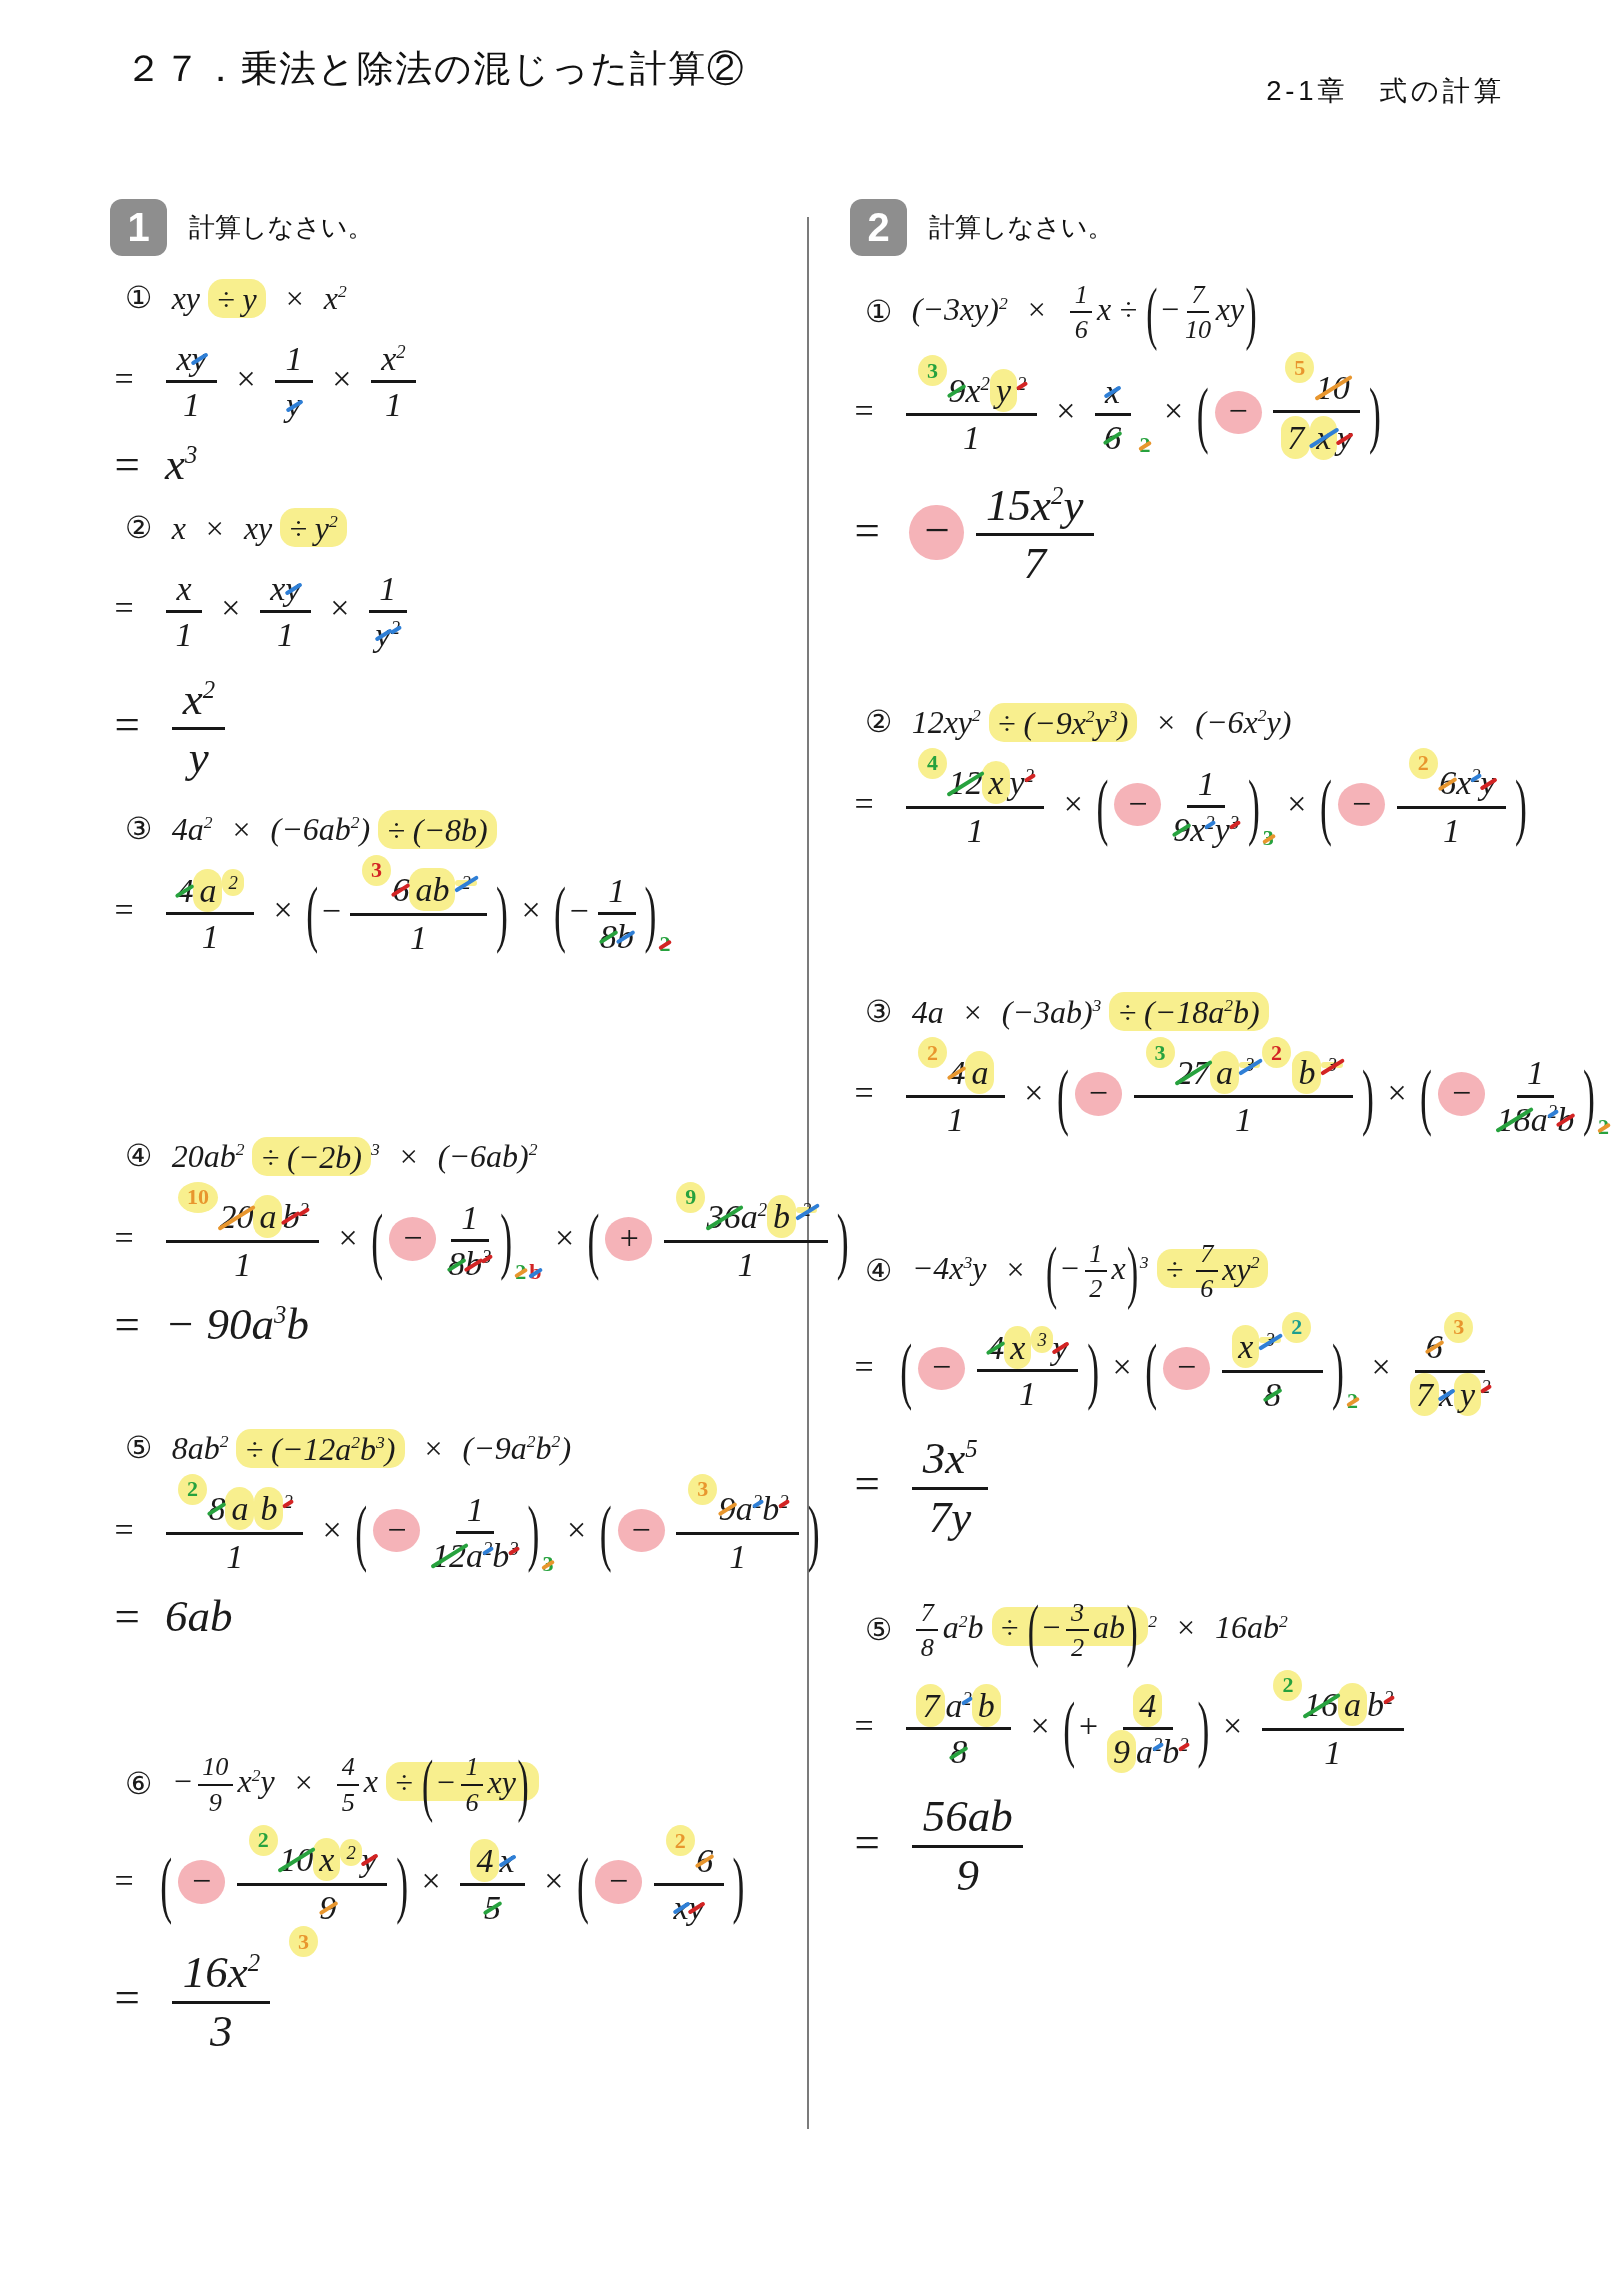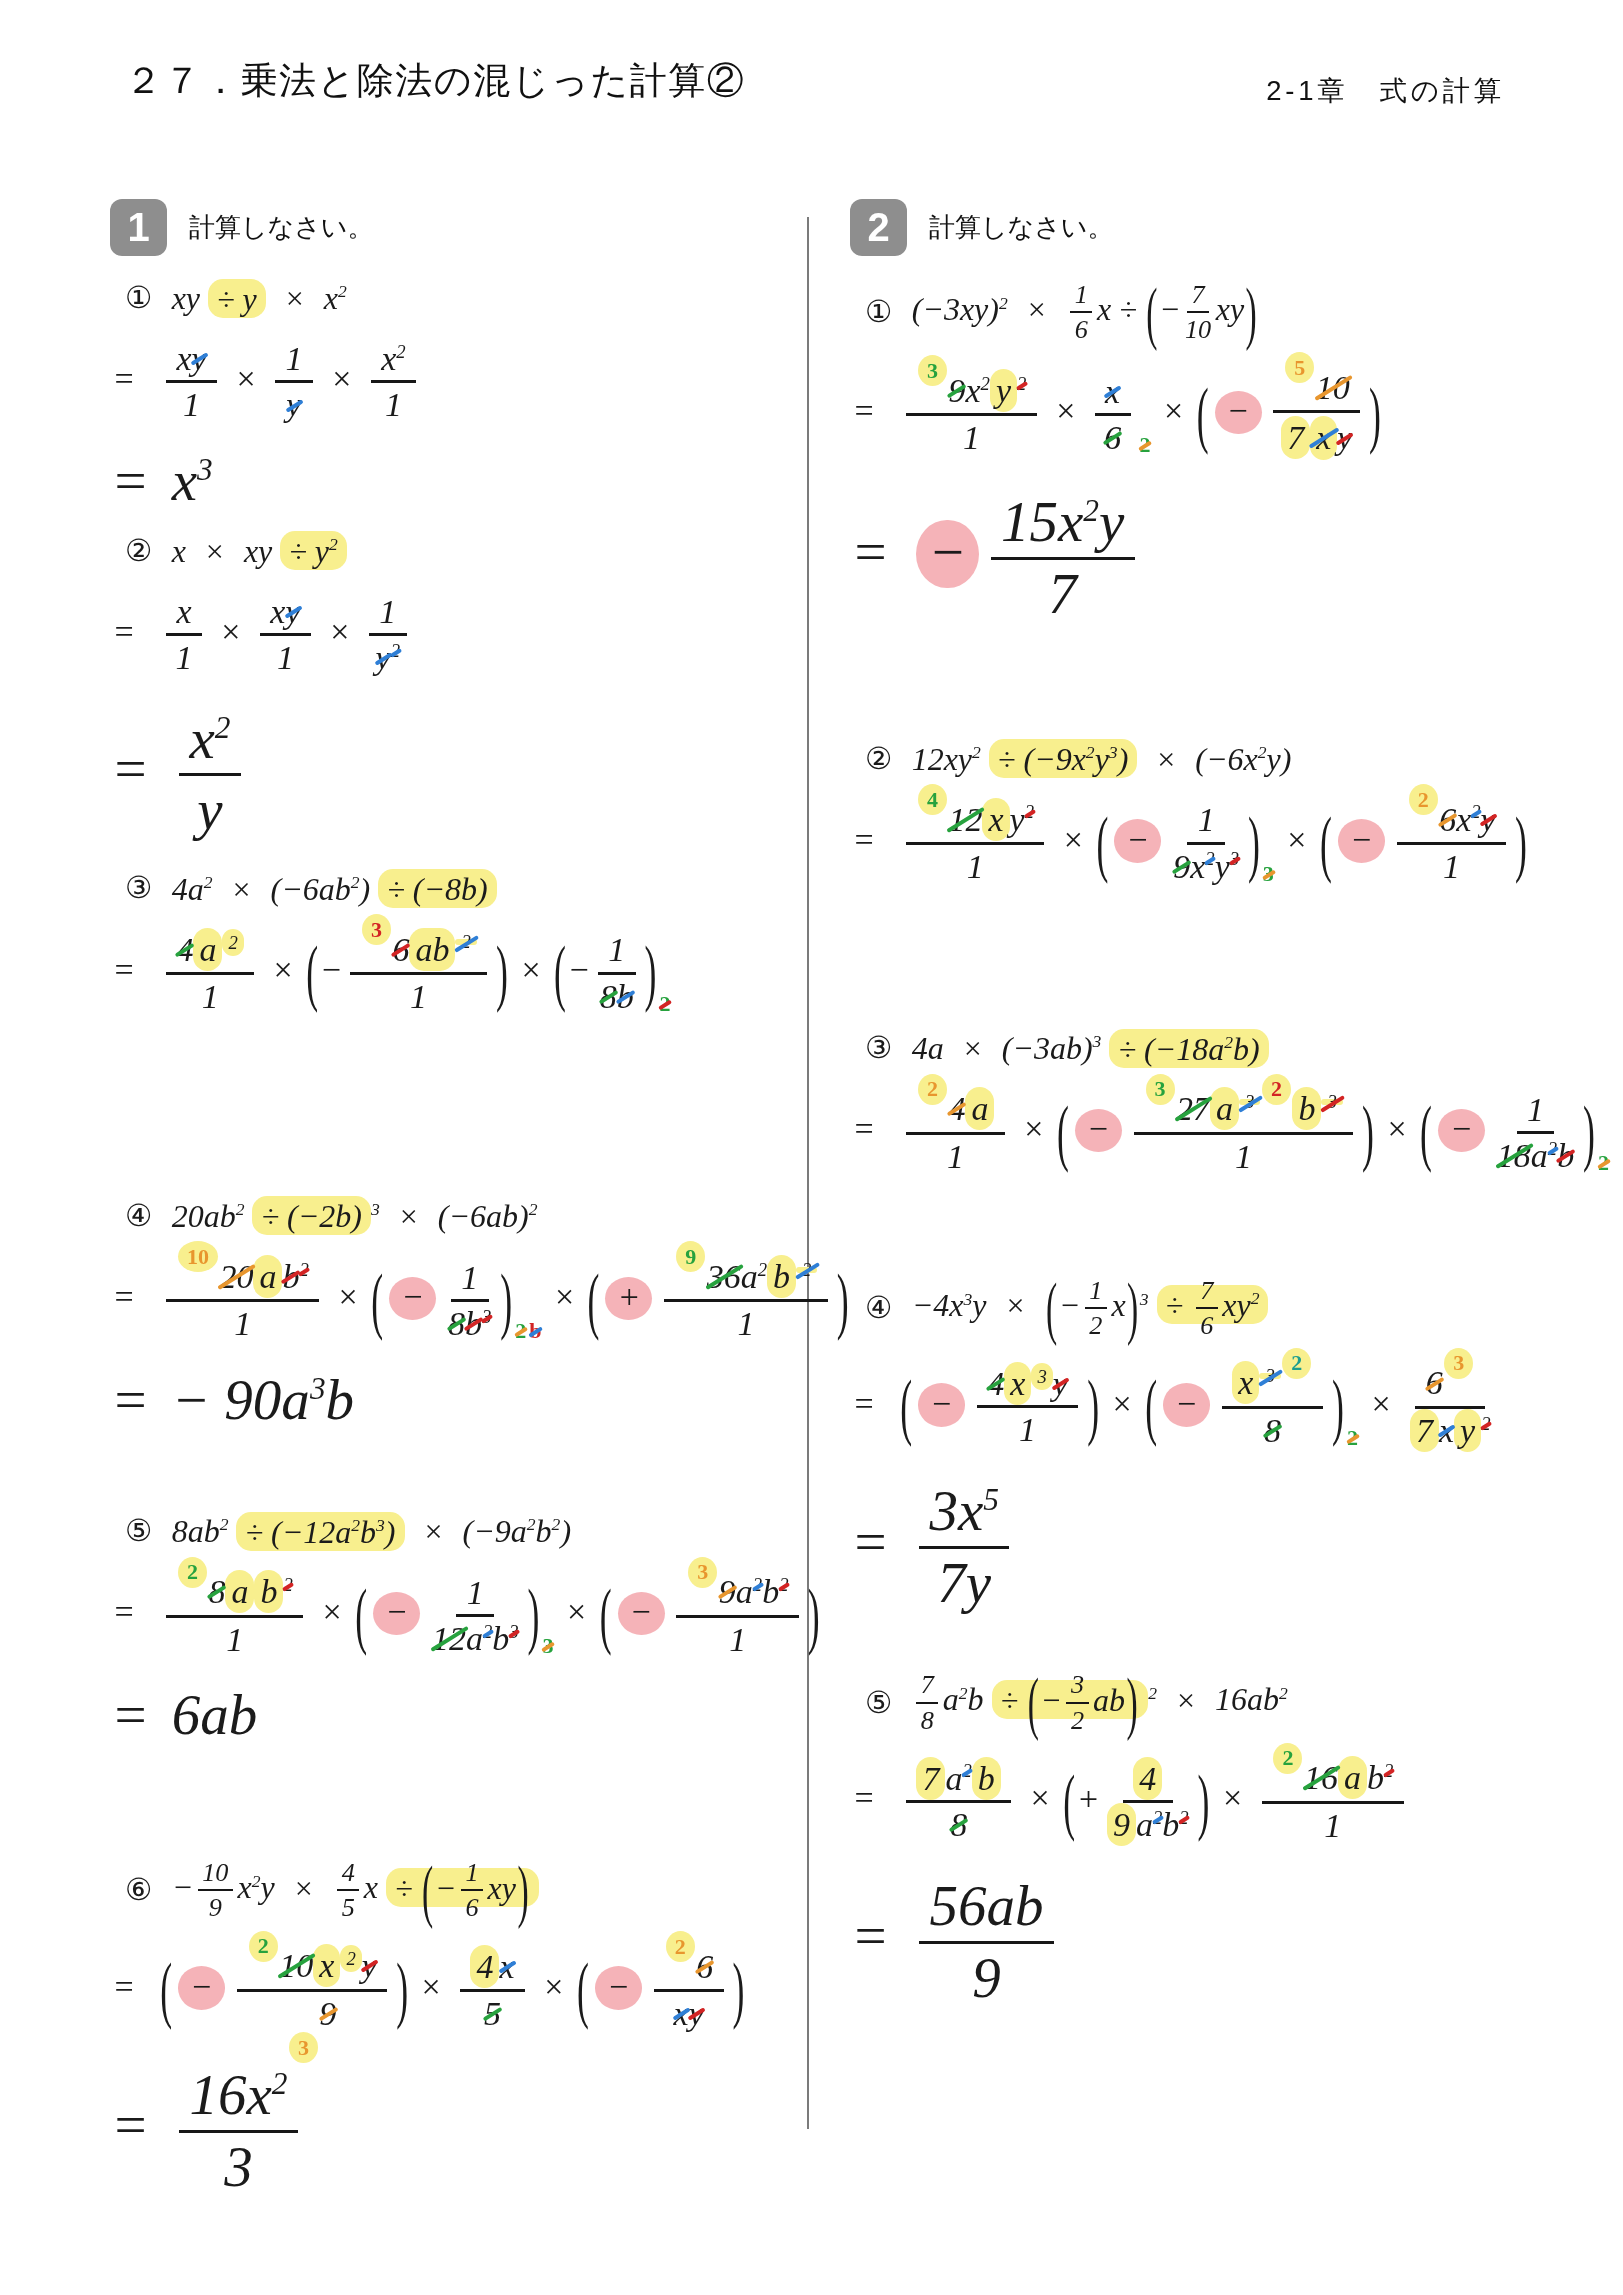--- a/index.html
+++ b/index.html
@@ -5,41 +5,41 @@
   html,body{margin:0;padding:0;}
   body{
     width:1624px;height:2295px;position:relative;background:#ffffff;
     font-family:"Liberation Serif",serif;color:#1b1b1b;overflow:hidden;
   }
   .hdr{
     position:absolute;top:73px;right:119px;
     font-family:"Liberation Sans",sans-serif;font-size:27.5px;letter-spacing:3.7px;color:#111;
   }
   .title{
-    position:absolute;top:56px;left:125px;
+    position:absolute;top:44px;left:125px;
     font-family:"Liberation Sans",sans-serif;font-size:37px;font-weight:500;letter-spacing:1.5px;color:#111;
   }
   .divider{position:absolute;left:807px;top:217px;width:2.2px;height:1912px;background:#7b7b7b;}
   .cols{position:absolute;top:199px;left:0;right:0;display:flex;}
   .col{box-sizing:border-box;}
   .col[data-col="1"]{width:807px;padding-left:110px;}
   .col[data-col="2"]{flex:1;padding-left:43px;}
   .sec-head{display:flex;align-items:center;gap:22px;margin-bottom:25px;}
   .badge{
     width:57px;height:57px;background:#8e8e8e;border-radius:12px;color:#fff;
     font-family:"Liberation Sans",sans-serif;font-weight:bold;font-size:40px;
     display:flex;align-items:center;justify-content:center;
   }
   .prompt{font-family:"Liberation Sans",sans-serif;font-size:26px;color:#111;text-align:right;}
   .problem{margin-bottom:34px;}
   .line{white-space:pre;line-height:1.1;}
   .stmt{font-size:32px;font-style:italic;margin-left:15px;margin-bottom:19.3px;display:flex;align-items:center;}
   .pnum{font-style:normal;font-size:30.5px;margin-right:19.3px;flex:none;}
   .work{font-size:34px;font-style:italic;margin-left:4.5px;margin-top:16.4px;}
-  .ans{font-size:57px;font-style:italic;margin-left:4.5px;margin-top:22px;}
+  .ans{font-size:45px;font-style:italic;margin-left:4.5px;margin-top:12px;}
   sup{font-size:0.55em;vertical-align:super;line-height:0;}
   .frac{display:inline-flex;flex-direction:column;align-items:center;vertical-align:middle;margin:4.5px 7.4px;text-align:center;}
   .frac .num{border-bottom:3px solid #171717;padding:0 10.4px 3px;}
   .frac .den{padding-top:3px;}
   .stmt .frac{font-size:0.82em;margin:0 4.5px;}
   .stmt .frac .num{border-bottom-width:2.2px;padding:0 4.5px 1.5px;}
   .grp{display:inline;}
   .hl{background:var(--yhl);border-radius:15px;padding:3px 6px;box-decoration-break:clone;}
   .frac.hl,.grp.hl{padding:1.5px 9px;}
   .pinkc{

